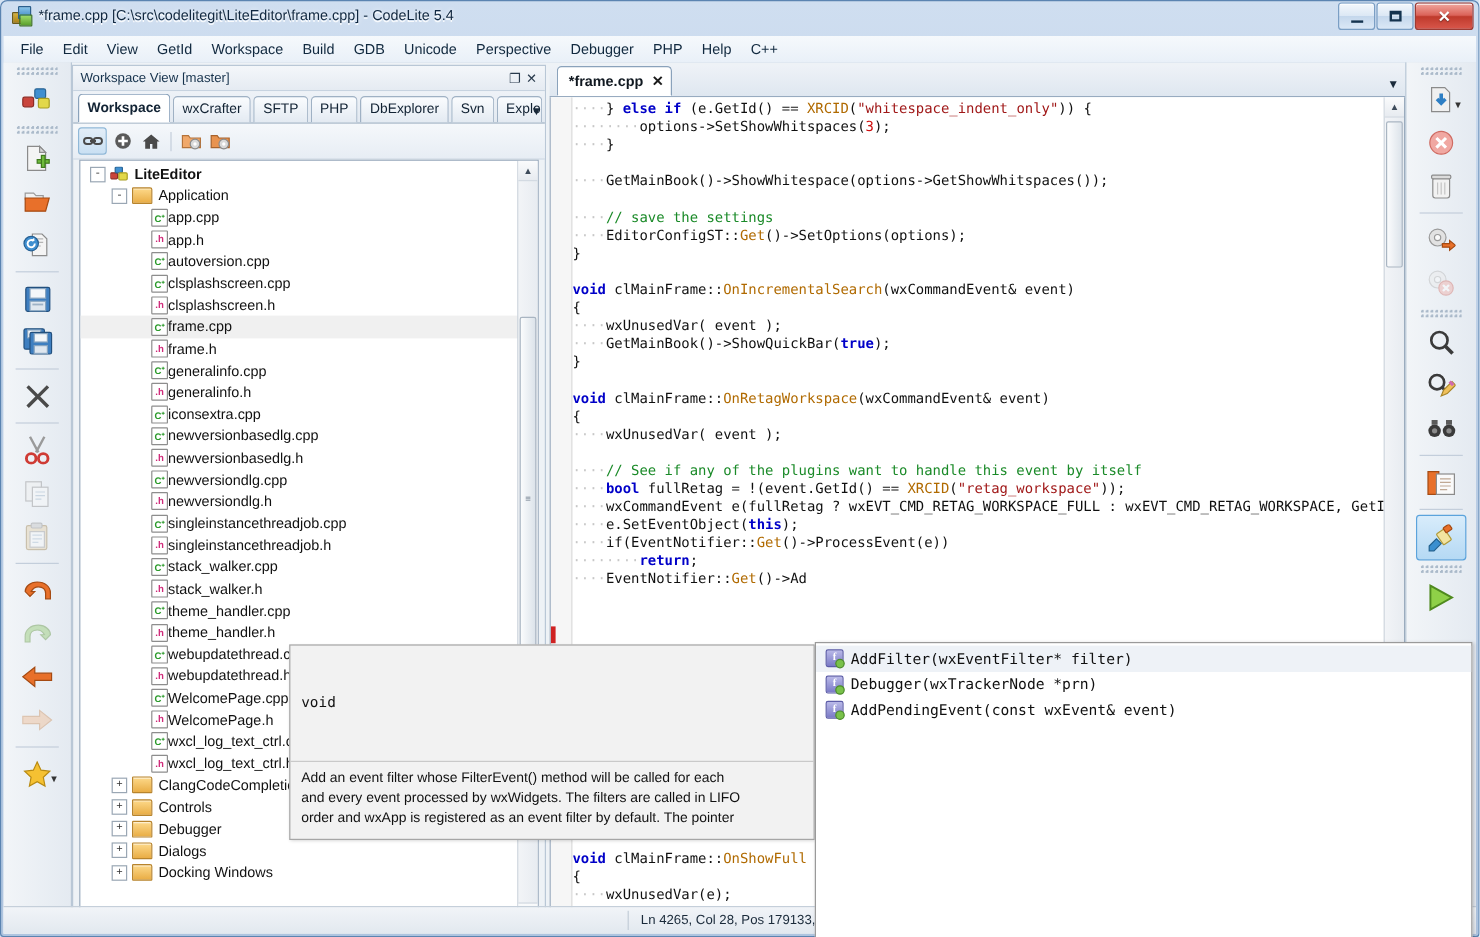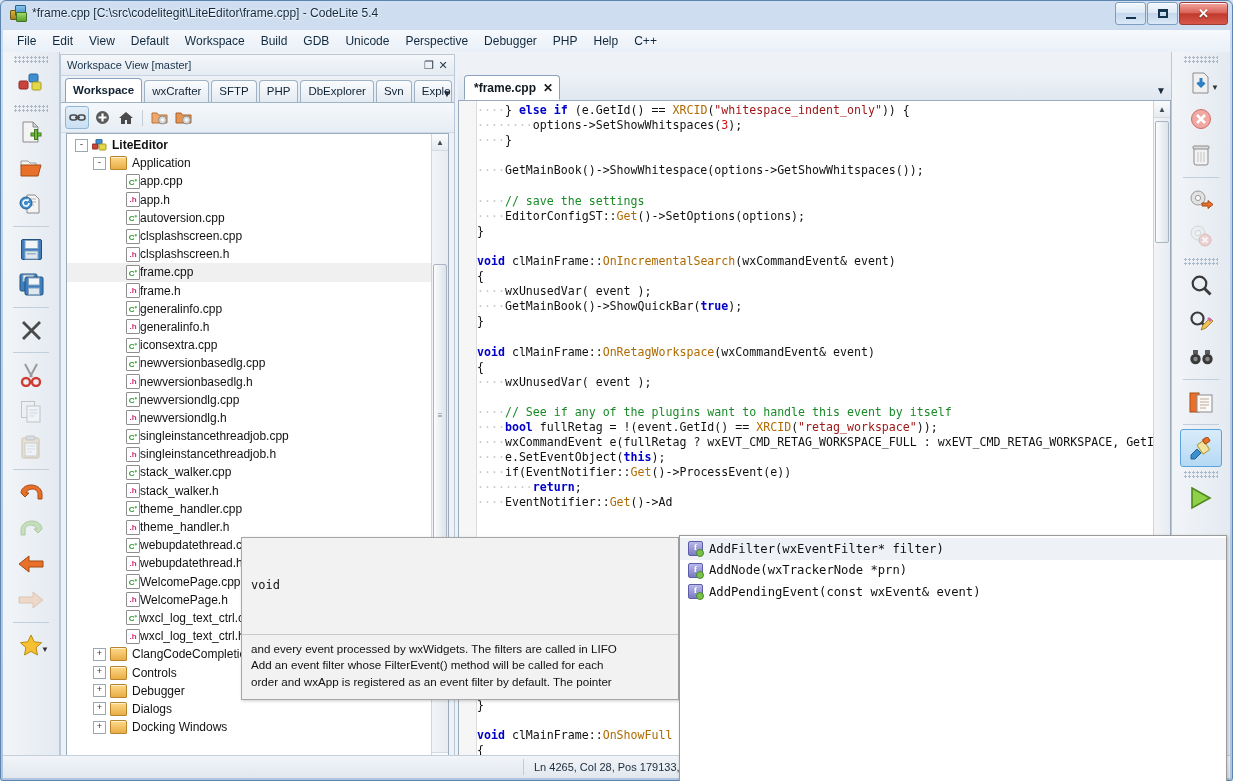--- a/index.html
+++ b/index.html
@@ -183,21 +183,21 @@
   .sthumb .gl{font-size:8px;color:#6d7b8a;letter-spacing:0;}
 
   
   .editor-pane{
     position:absolute;left:455px;right:59px;top:2px;bottom:2px;
     display:flex;flex-direction:column;
   }
   .etabrow{
     height:26px;position:relative;
     background:linear-gradient(to bottom,#eef2f7,#dfe7f0);
-    border-bottom:1px solid #98abc0;display:flex;align-items:flex-end;padding-left:6px;margin-top:20px;
+    border-bottom:1px solid #98abc0;display:flex;align-items:flex-end;padding-left:6px;
   }
   .etab{
     height:23px;line-height:22px;padding:0 6px 0 9px;font-size:12px;font-weight:bold;color:#101820;
     background:#fff;border:1px solid #8aa2bb;border-bottom:1px solid #fff;border-radius:4px 4px 0 0;
     display:flex;align-items:center;gap:7px;
   }
   .etab .x{font-size:12px;font-weight:bold;color:#1b1b1b;}
   .etabmore{position:absolute;right:5px;bottom:4px;font-size:10px;color:#1a2a3a;}
 
   .ed-body{flex:1;position:relative;background:#fff;border:1px solid #9aabbd;border-top:none;overflow:hidden;}
@@ -301,21 +301,21 @@
         <div class="wbtn close">
             <span class="g">✕</span>
           </div>
       </div>
     </div>
 
     <div class="menubar">
       <div class="menu-item">File</div>
       <div class="menu-item">Edit</div>
       <div class="menu-item">View</div>
-      <div class="menu-item">Default</div>
+      <div class="menu-item">GetId</div>
       <div class="menu-item">Workspace</div>
       <div class="menu-item">Build</div>
       <div class="menu-item">GDB</div>
       <div class="menu-item">Unicode</div>
       <div class="menu-item">Perspective</div>
       <div class="menu-item">Debugger</div>
       <div class="menu-item">PHP</div>
       <div class="menu-item">Help</div>
       <div class="menu-item">C++</div>
     </div>
@@ -818,35 +818,35 @@
           </svg>
         </div>
       </div>
 
       <div class="calltip">
         <div class="ct-sig">
           <div>void</div>
         </div>
         <div class="ct-div"></div>
         <div class="ct-doc">
+          <div>Add an event filter whose FilterEvent() method will be called for each</div>
           <div> and every event processed by wxWidgets. The filters are called in LIFO</div>
-          <div>Add an event filter whose FilterEvent() method will be called for each</div>
           <div> order and wxApp is registered as an event filter by default. The pointer</div>
 
         </div>
       </div>
 
       <div class="acbox">
         <div class="acrow sel">
           <span class="acico">f</span>
           <span>AddFilter(wxEventFilter* filter)</span>
         </div>
         <div class="acrow">
           <span class="acico">f</span>
-          <span>AddNode(wxTrackerNode *prn)</span>
+          <span>Debugger(wxTrackerNode *prn)</span>
         </div>
         <div class="acrow">
           <span class="acico">f</span>
           <span>AddPendingEvent(const wxEvent&amp; event)</span>
         </div>
       </div>
 
     </div>
 
     <div class="statusbar">

